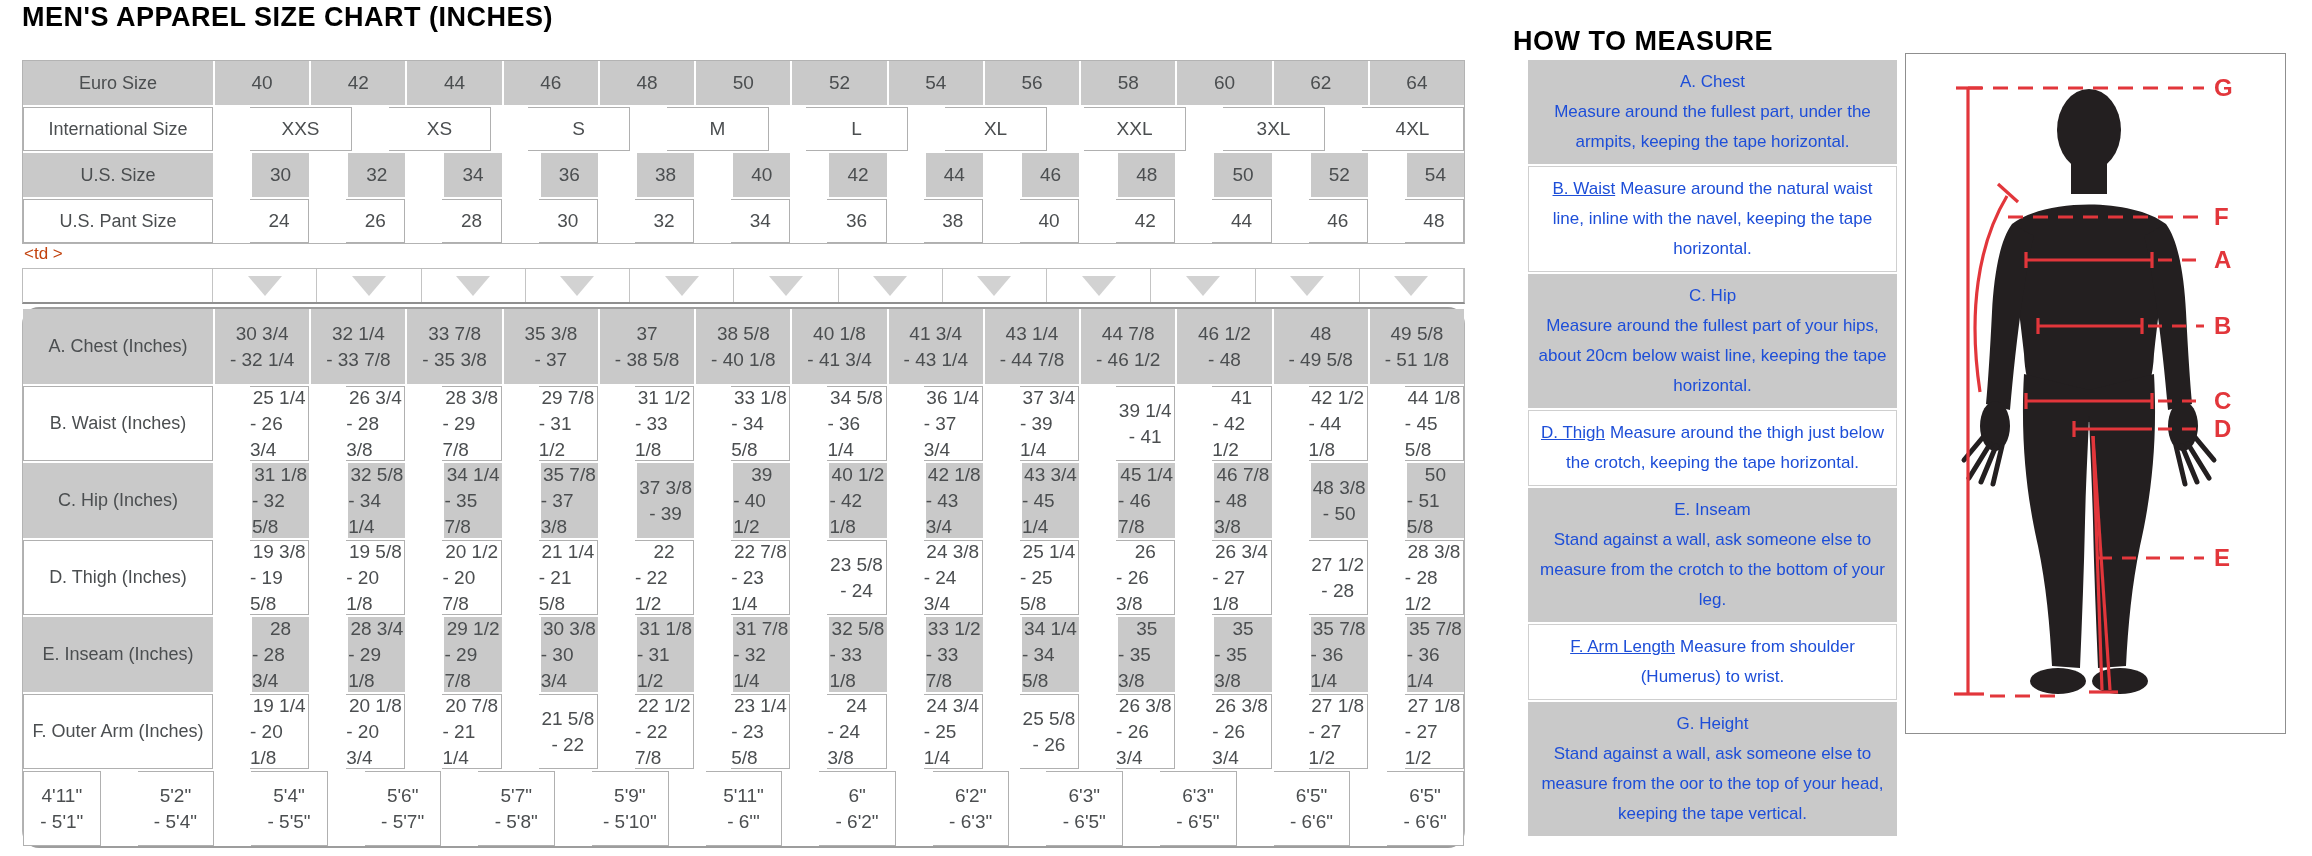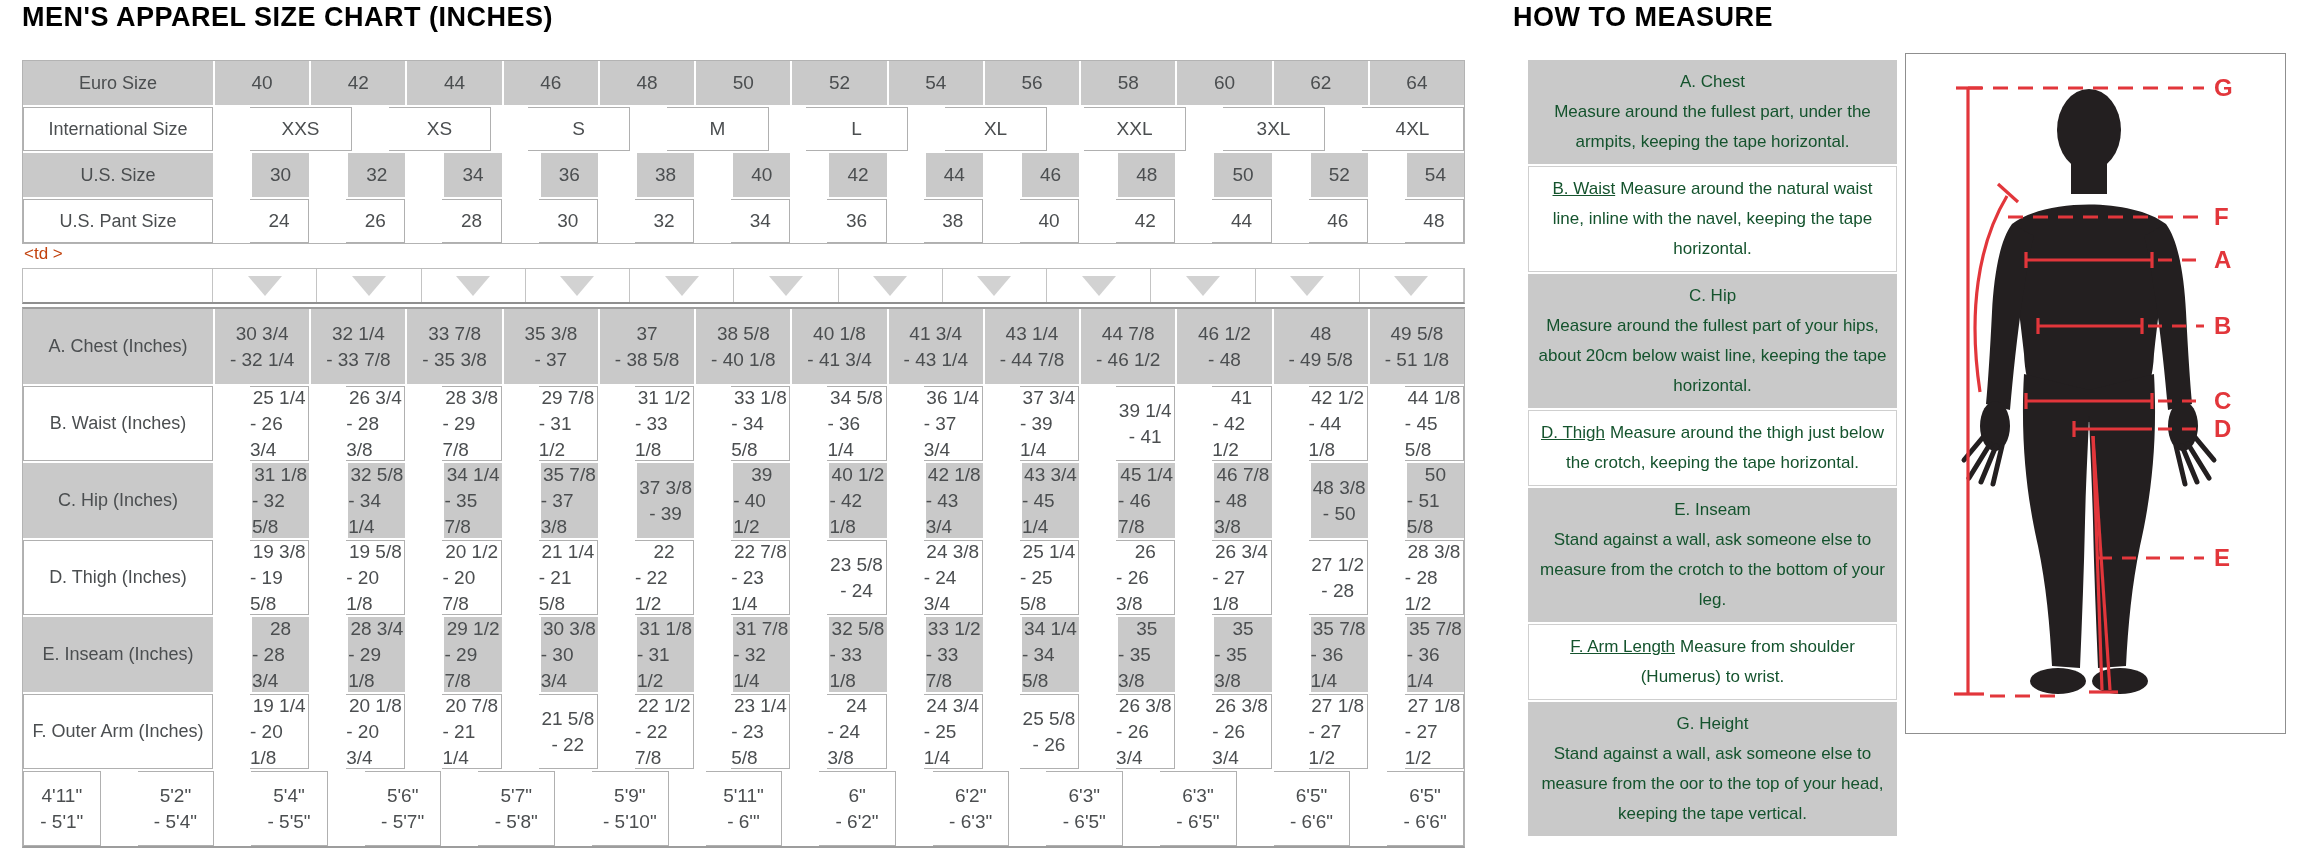--- a/index.html
+++ b/index.html
@@ -1,26 +1,26 @@
 <!DOCTYPE html>
 <html><head>
 <meta charset="utf-8">
 <style>
   html,body{margin:0;padding:0;background:#fff;}
   .page{position:relative;width:2312px;height:856px;background:#ffffff;overflow:hidden;
         font-family:"Liberation Sans",sans-serif;color:#4b4e50;}
   .big-title{position:absolute;top:2px;margin:0;font-size:27px;font-weight:700;
              letter-spacing:0.5px;color:#000000;white-space:nowrap;}
   #left-title{left:22px;}
-  #right-title{left:1513px;}
+  #right-title{left:1513px;margin-top:24px;}
 
   
   .tblock{position:absolute;left:22px;width:1443px;border:1px solid #b3b3b3;box-sizing:border-box;}
   #size-table{top:60px;}
-  #measure-table{top:307px;border-top:2px solid #9d9d9d;border-bottom:2px solid #9d9d9d;}
+  #measure-table{top:307px;border-top:2px solid #9d9d9d;border-bottom:2px solid #9d9d9d;border-radius:17px;}
   .trow{display:flex;}
   .trow + .trow{margin-top:2px;gap:37px;}
   #size-table .trow{height:44px;}
   #measure-table .trow{height:75px;}
   .tlabel{flex:0 0 190px;display:flex;align-items:center;justify-content:center;
           font-size:18px;box-sizing:border-box;}
   .tcell{flex:1;display:flex;flex-direction:column;align-items:center;justify-content:center;
          font-size:19px;box-sizing:border-box;line-height:26px;}
   .trow.gray > div{background:#c9c9c9;}
   .trow.gray > div + div{border-left:2px solid #ffffff;}
@@ -35,21 +35,21 @@
              box-sizing:border-box;border:1px solid #bdbdbd;border-bottom:2px solid #8f8f8f;}
   #arrow-row > div{background:#fff;border-right:1px solid #c4c4c4;box-sizing:border-box;
                    display:flex;align-items:center;justify-content:center;}
   #arrow-row .alabel{flex:0 0 190px;}
   #arrow-row .acell{flex:1;cursor:pointer;}
   .tri{width:0;height:0;border-left:17px solid transparent;border-right:17px solid transparent;
        border-top:20px solid #d2d2d2;}
 
   
   #instructions{position:absolute;left:1513px;top:60px;width:384px;}
-  .ins{box-sizing:border-box;padding:7px 10px;text-align:center;font-size:17px;line-height:30px;color:#14532d;margin-left:15px;}
+  .ins{box-sizing:border-box;padding:7px 10px;text-align:center;font-size:17px;line-height:30px;color:#1d4ed8;margin-left:15px;}
   .ins + .ins{margin-top:2px;}
   .ins.gray{background:#c9c9c9;}
   .ins.white{background:#ffffff;border:1px solid #cfcfcf;}
   .ins p{margin:0;}
   .ins-h{display:block;}
   .ins-h-inline{margin-right:5px;text-decoration:underline;}
 
   
   #diagram{position:absolute;left:1905px;top:53px;width:381px;height:681px;background:#fff;
            border:1px solid #8f8f8f;box-sizing:border-box;}

